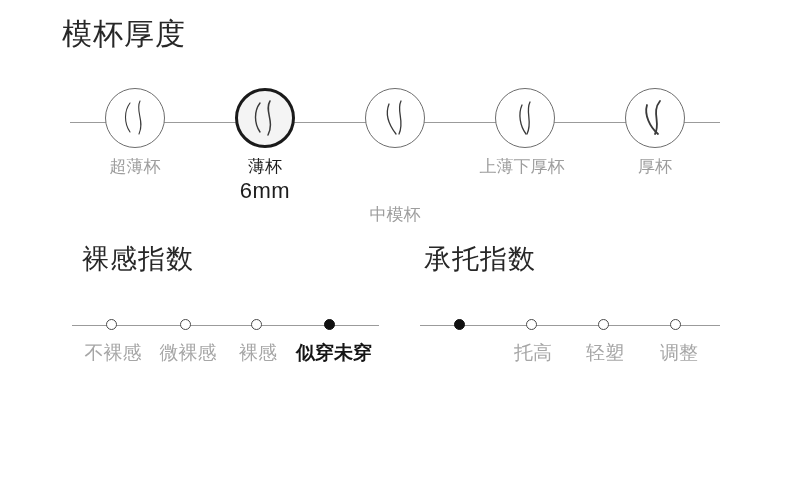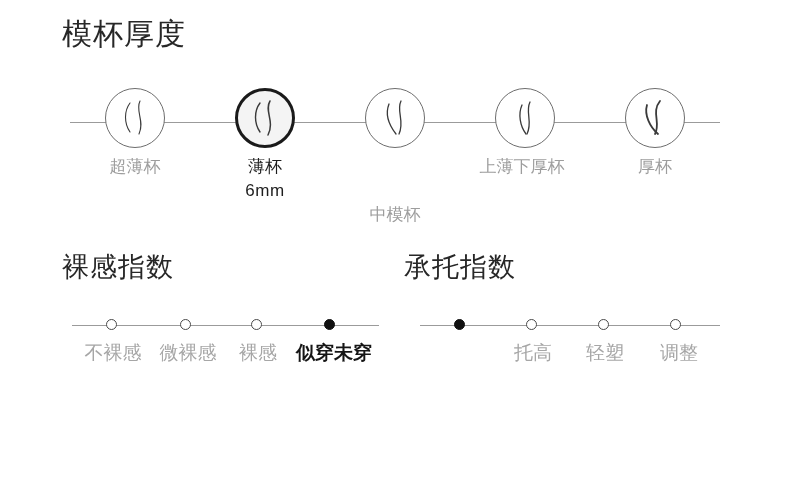--- a/index.html
+++ b/index.html
@@ -79,39 +79,40 @@
     width: 140px;
     margin-left: -70px;
     text-align: center;
     font-size: 17px;
     line-height: 24px;
     color: #9d9d9d;
   }
   .tlabel.selected { color: #1d1d1d; }
   .tlabel .sub {
     display: block;
-    font-size: 17px;
+    font-size: 22px;
     line-height: 24px;
     color: #1d1d1d;
     letter-spacing: 0.5px;
   }
 
   
   .index-block { position: absolute; top: 236px; }
   .index-block.left  { left: 0px;   width: 395px; }
   .index-block.right { left: 395px; width: 395px; }
 
   .title-sub {
     position: absolute;
-    top: 12px;
+    top: 4px;
     font-size: 27px;
     line-height: 38px;
     font-weight: 400;
     color: #272727;
     letter-spacing: 1px;
+    margin-left: 20px;
   }
   .index-block.left  .title-sub { left: 62px; }
   .index-block.right .title-sub { left: 9px; text-align: center; }
 
   .dot-scale {
     position: absolute;
     top: 80px;
     height: 20px;
   }
   .index-block.left  .dot-scale { left: 72px; width: 307px; }

